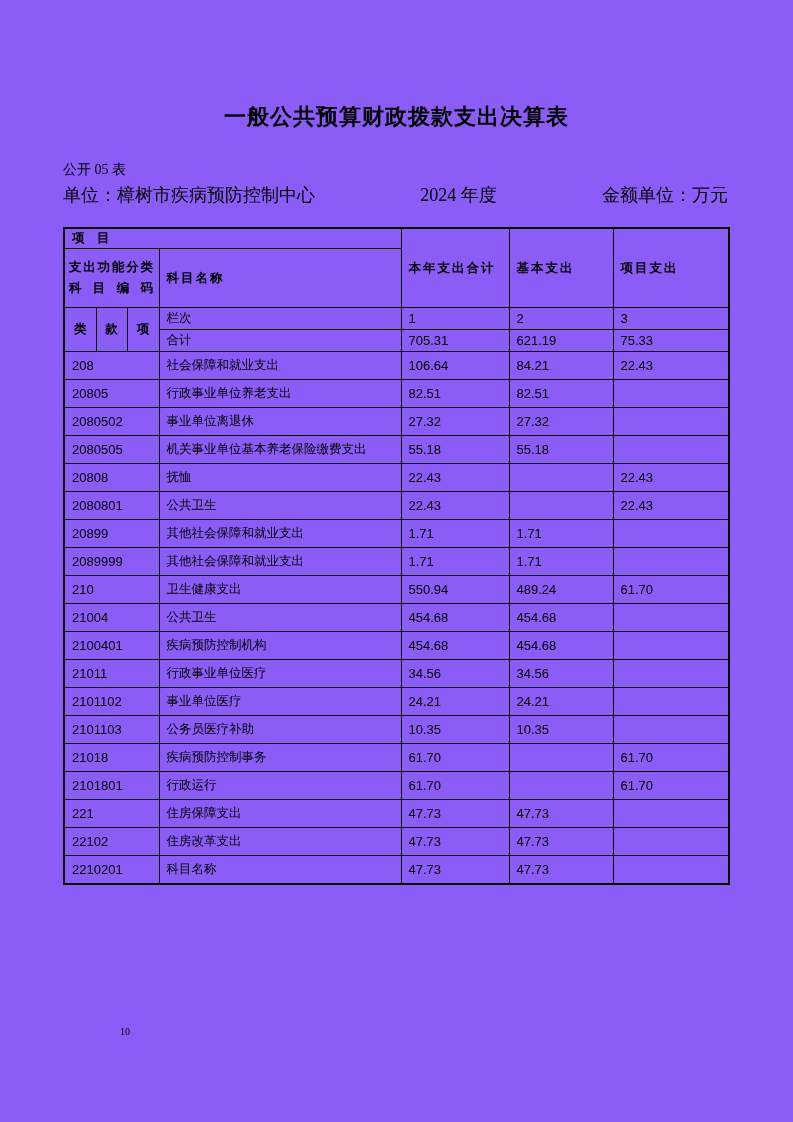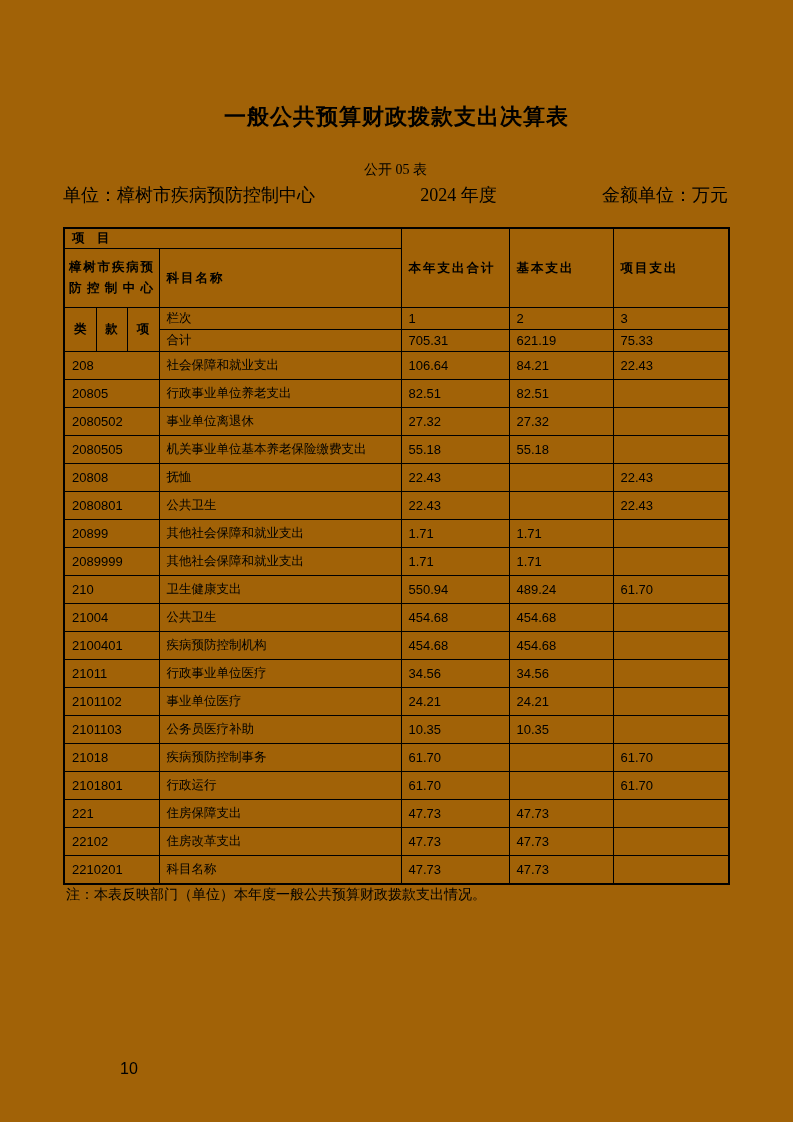--- a/index.html
+++ b/index.html
@@ -2,31 +2,31 @@
 <html><head>
 <meta charset="utf-8">
 <style>
   * { margin:0; padding:0; box-sizing:border-box; }
   html,body { background:#ffffff; }
   body {
     width:793px; height:1122px; position:relative; overflow:hidden;
     color:#000;
     font-family:"Liberation Serif","DejaVu Serif",serif;
   }
-  .page { position:absolute; inset:0; background:#a16207; }
+  .page { position:absolute; inset:0; background:#8b5cf6; }
 
   .title {
     position:absolute; top:102px; left:0; width:100%;
     text-align:center;
     font-family:"Liberation Sans","DejaVu Sans",sans-serif;
     font-weight:bold; font-size:22px; letter-spacing:1px;
   }
   .doc-label {
     position:absolute; top:161px; left:63px; width:665px;
-    text-align:center; font-size:14px;
+    text-align:left; font-size:14px;
   }
   .meta-line {
     position:absolute; top:183px; left:63px; width:665px;
     display:flex; justify-content:space-between; align-items:baseline;
     font-size:18px;
   }
 
   table.budget {
     position:absolute; top:227px; left:63px; width:665px;
     border-collapse:collapse; table-layout:fixed;
@@ -57,23 +57,23 @@
   .num, .sans {
     font-family:"Liberation Sans","DejaVu Sans",sans-serif;
     font-size:13px;
   }
 
   .note {
     position:absolute; top:886px; left:66px; width:662px;
     font-size:14px;
   }
   .pagenum {
-    position:absolute; top:1060px; left:120px;
-    font-family:Liberation Sans, sans-serif;
-    font-size:16px;
+    position:absolute; top:1026px; left:120px;
+    font-family:Liberation Serif, serif;
+    font-size:10px;
   }
 </style>
 </head>
 <body>
 
 <div class="page">
 
   <h1 class="title">一般公共预算财政拨款支出决算表</h1>
 
   <div class="doc-label">公开 05 表</div>
@@ -96,21 +96,21 @@
     </colgroup>
     <tbody>
         <tr class="r-item">
       <td colspan="4" class="hd">项　目</td>
       <td rowspan="2" class="hd hd-spread">本年支出合计</td>
       <td rowspan="2" class="hd hd-spread">基本支出</td>
       <td rowspan="2" class="hd hd-spread">项目支出</td>
     </tr>
     <tr class="r-head2">
       <td colspan="3" style="padding:2px 4px;">
-        <div class="jcode">樟树市疾病预防控制中心</div>
+        <div class="jcode">支出功能分类科目编码</div>
       </td>
       <td class="hd hd-spread">科目名称</td>
     </tr>
     <tr class="r-lanci">
       <td rowspan="2" class="hd center">类</td>
       <td rowspan="2" class="hd center">款</td>
       <td rowspan="2" class="hd center">项</td>
       <td>栏次</td>
       <td class="num">1</td>
       <td class="num">2</td>
@@ -271,17 +271,16 @@
   <tr>
     <td colspan="3" class="sans">2210201</td>
     <td>科目名称</td>
     <td class="num">47.73</td>
     <td class="num">47.73</td>
     <td class="num"></td>
   </tr>
 </tbody>
   </table>
 
-  <div class="note">注：本表反映部门（单位）本年度一般公共预算财政拨款支出情况。</div>
 
   <div class="pagenum">10</div>
 
 </div>
 
 </body></html>

